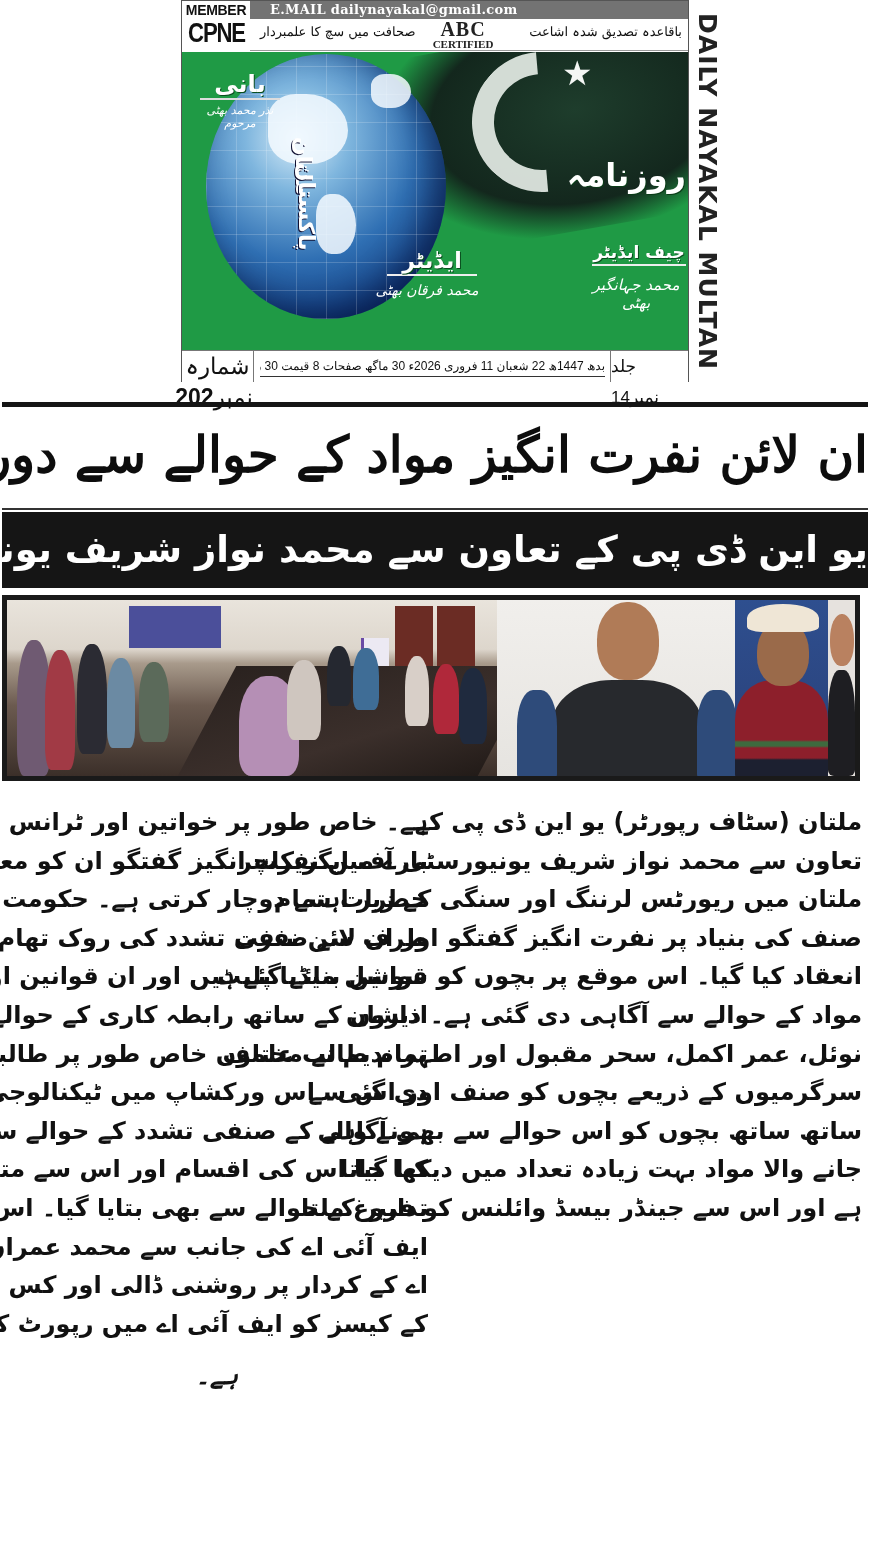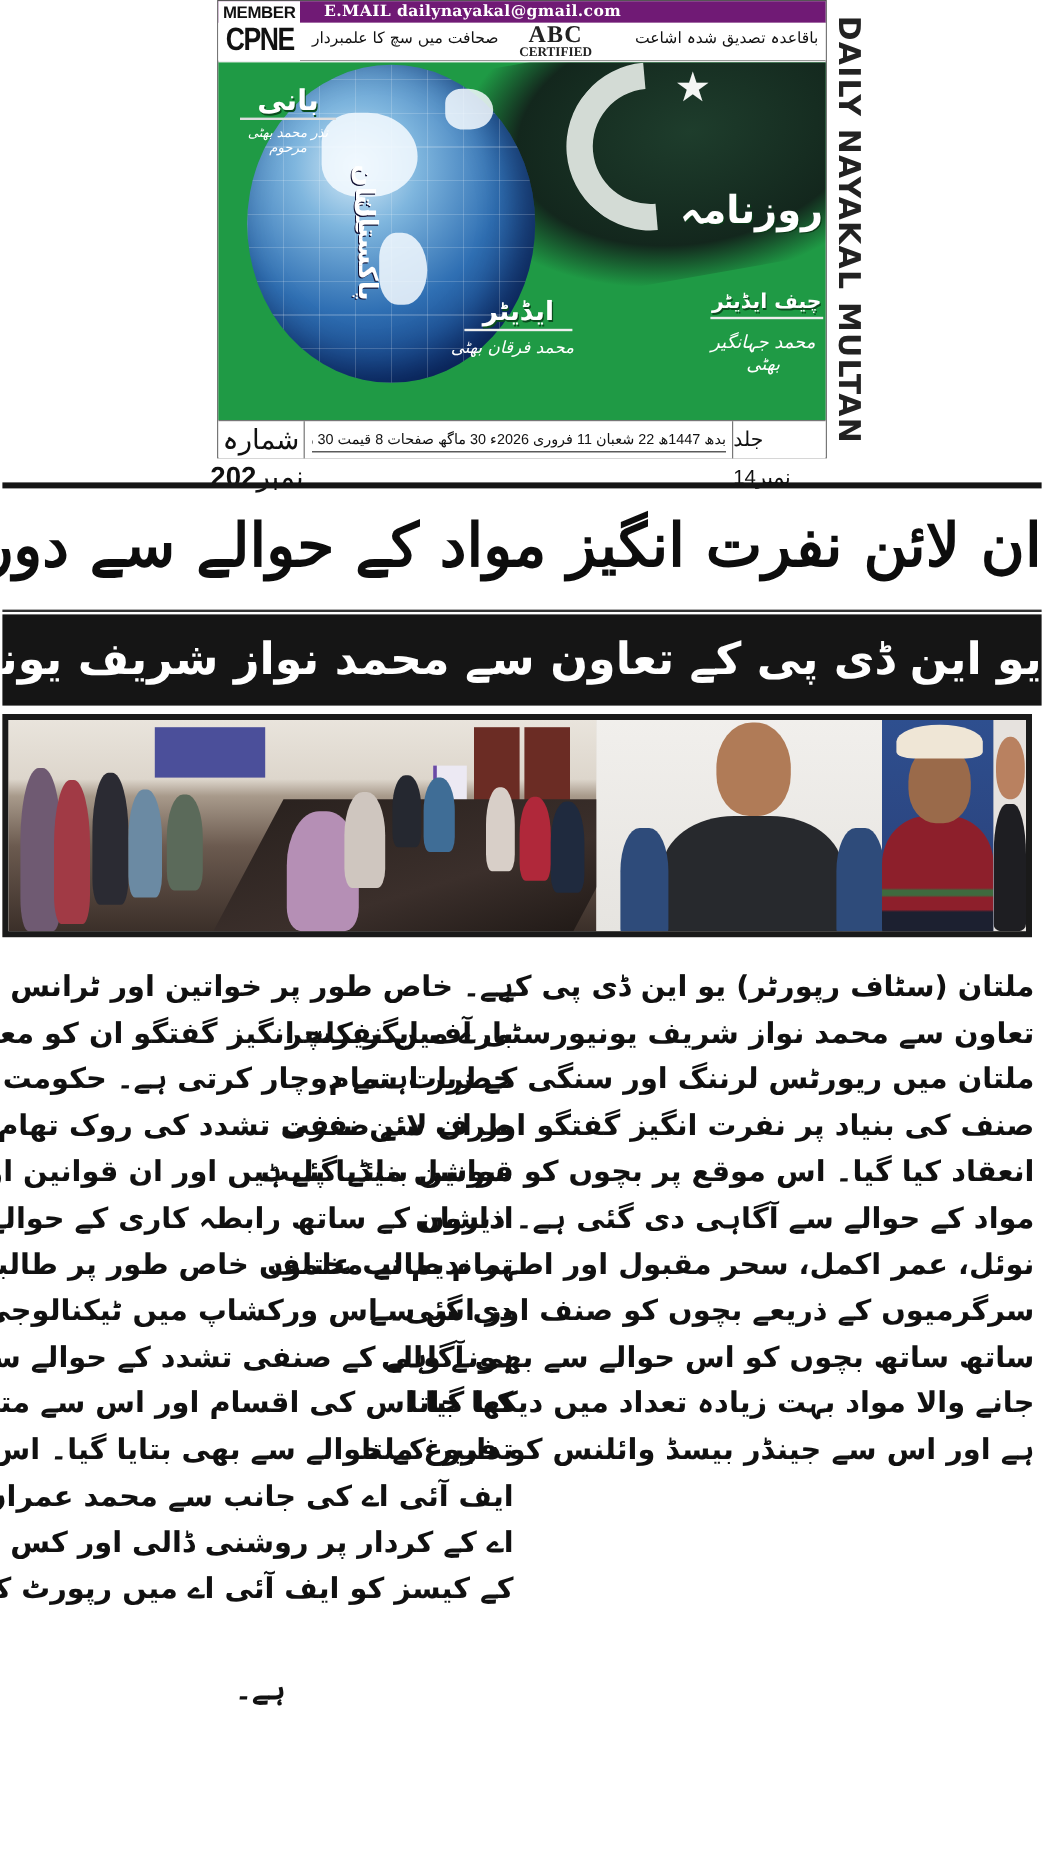--- a/index.html
+++ b/index.html
@@ -6,21 +6,21 @@
     html, body { width: 870px; height: 1556px; background: #ffffff; overflow: hidden; }
     body { position: relative; font-family: "DejaVu Sans", sans-serif; color: #111; }
 
     
     .masthead {
       position: absolute; left: 181px; top: 0; width: 508px; height: 382px;
       border: 1px solid #555;
     }
     .email-bar {
       position: absolute; left: 0; top: 0; width: 100%; height: 18px;
-      background: #701a75; color: #fff;
+      background: #737373; color: #fff;
       font-family: "DejaVu Serif", serif; font-weight: bold; font-size: 13px;
       padding-left: 88px; line-height: 18px; letter-spacing: 0.3px;
     }
     .tagline-bar {
       position: absolute; left: 0; top: 18px; width: 100%; height: 32px;
       background: #ffffff; border-bottom: 1px solid #999;
     }
     .member-box {
       position: absolute; left: 0; top: 0; width: 68px; height: 50px;
       background: #fff; text-align: center; z-index: 3;
@@ -305,15 +305,15 @@
     <span class="line">قوانین بنائے گئے ہیں اور ان قوانین اور</span>
     <span class="line">اداروں کے ساتھ رابطہ کاری کے حوالے سے</span>
     <span class="line">تمام طالب علموں خاص طور پر طالبات آگاہی</span>
     <span class="line">دی گئی۔ اس ورکشاپ میں ٹیکنالوجی مدد سے</span>
     <span class="line">ہونے والے کے صنفی تشدد کے حوالے سے آگاہ</span>
     <span class="line">کیا گیا اس کی اقسام اور اس سے متعلق حفاظتی</span>
     <span class="line">تدابیر کے حوالے سے بھی بتایا گیا۔ اس موقع پر</span>
     <span class="line">ایف آئی اے کی جانب سے محمد عمران نے ایف آئی</span>
     <span class="line">اے کے کردار پر روشنی ڈالی اور کس طرح ہراسمنٹ</span>
     <span class="line">کے کیسز کو ایف آئی اے میں رپورٹ کیا جا سکتا</span>
-    <span class="line last" style="margin-top:46px;padding-right:190px;">ہے۔</span>
+    <span class="line last" style="margin-top:14px;padding-right:190px;font-style:italic;">ہے۔</span>
   </div>
 </div>
 
 </body></html>

